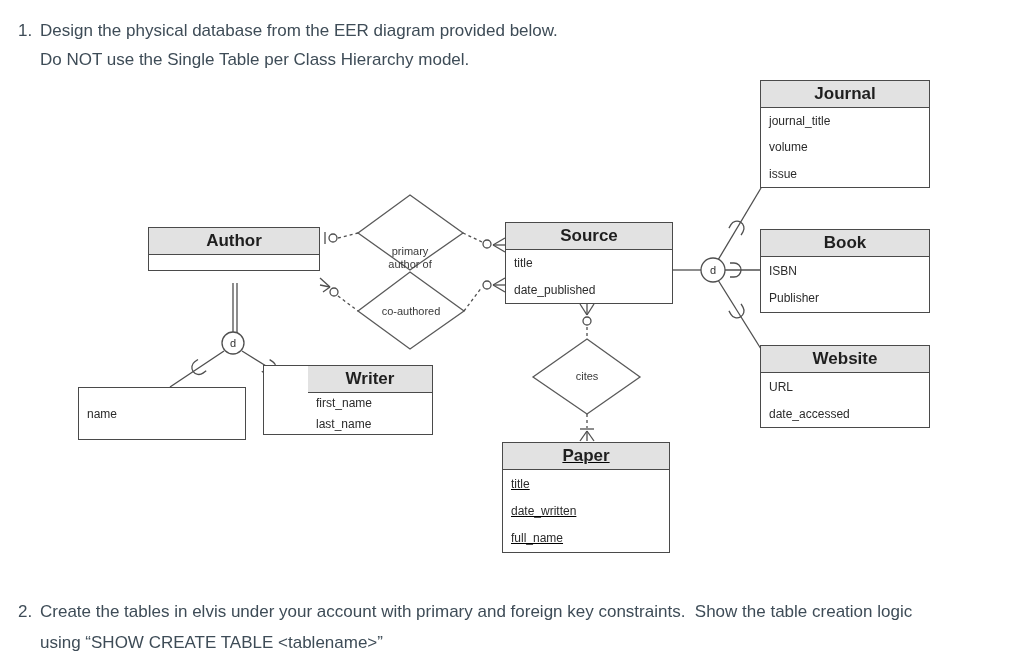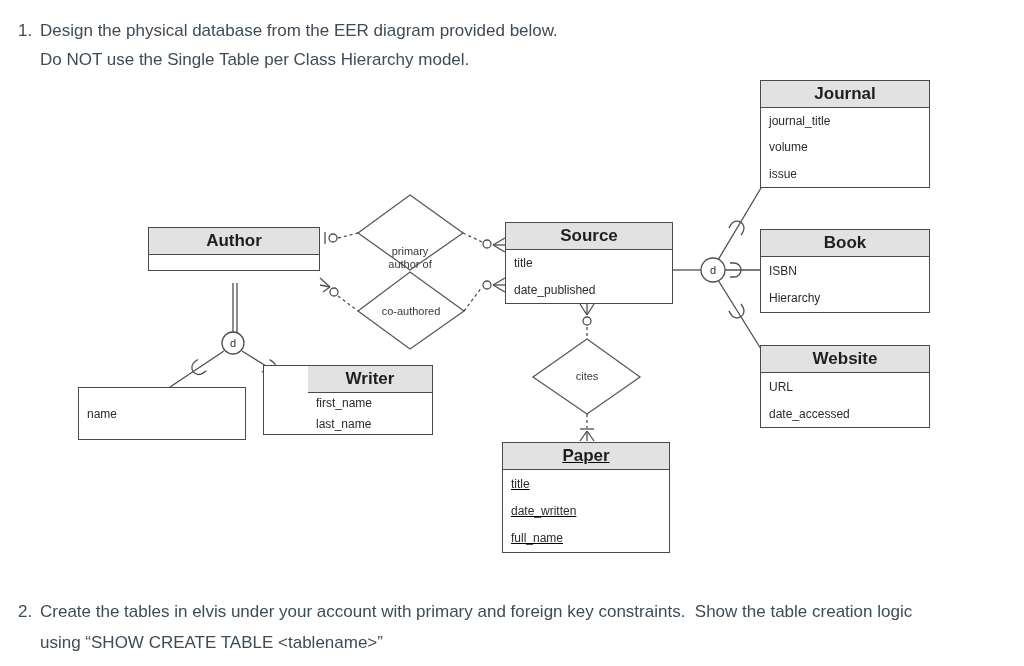--- a/index.html
+++ b/index.html
@@ -173,21 +173,21 @@
       <div class="erow">journal_title</div>
       <div class="erow">volume</div>
       <div class="erow">issue</div>
     </div>
   </div>
 
   <div class="entity" style="left:760px;top:229px;width:170px;height:84px;">
     <div class="ehead">Book</div>
     <div class="ebody">
       <div class="erow">ISBN</div>
-      <div class="erow">Hierarchy</div>
+      <div class="erow">Publisher</div>
     </div>
   </div>
 
   <div class="entity" style="left:760px;top:345px;width:170px;height:83px;">
     <div class="ehead">Website</div>
     <div class="ebody">
       <div class="erow">URL</div>
       <div class="erow">date_accessed</div>
     </div>
   </div>

